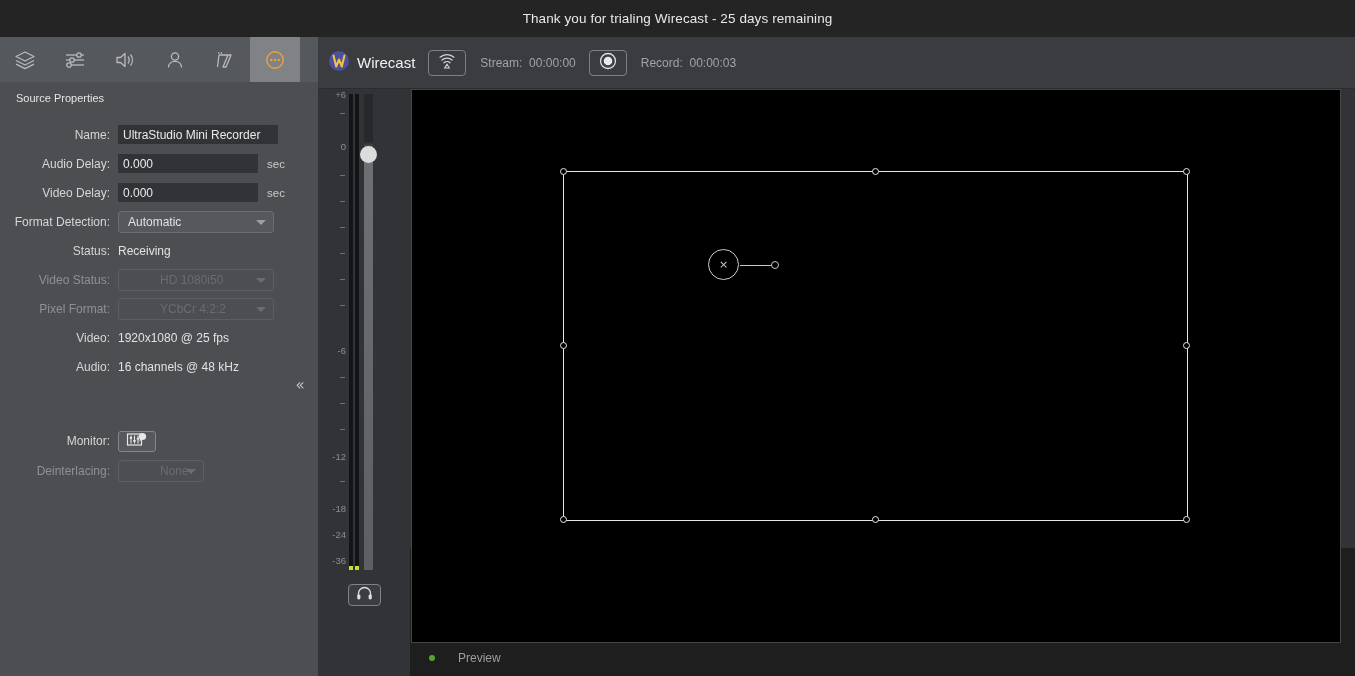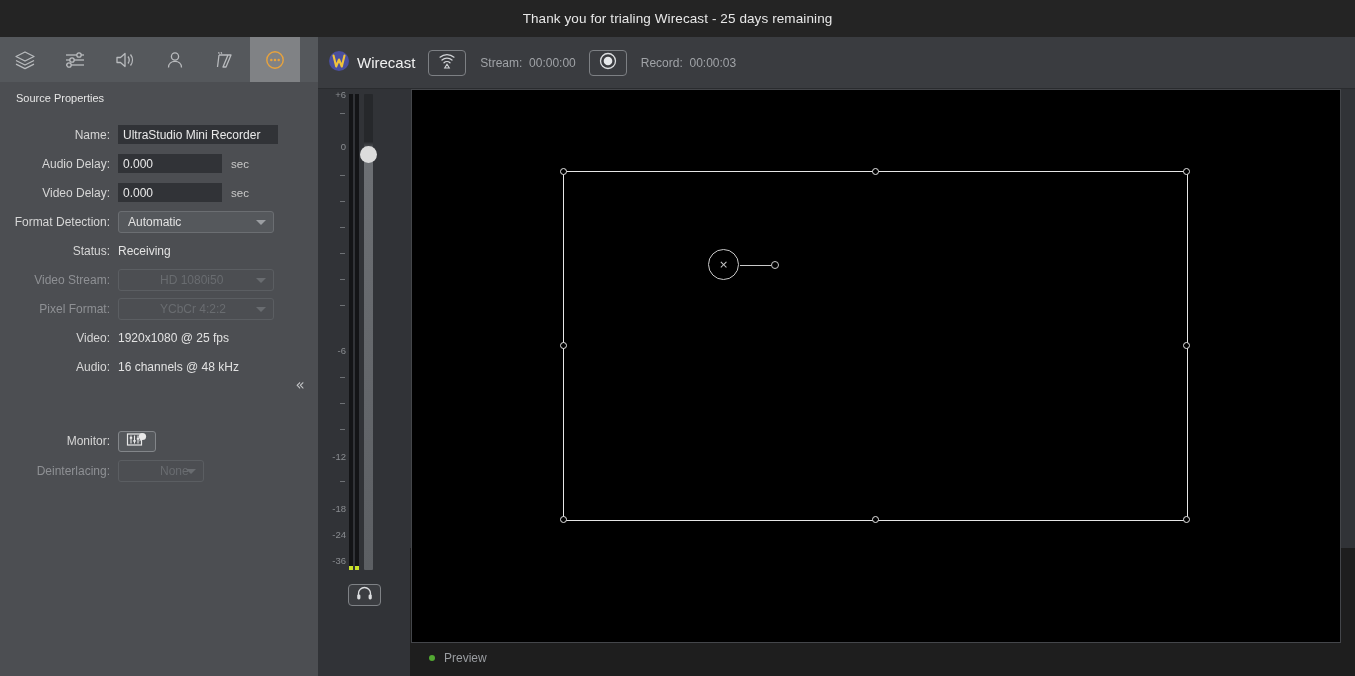--- a/index.html
+++ b/index.html
@@ -48,21 +48,21 @@
     width: 118px; text-align: right; padding-right: 8px;
     font-size: 12px; color: #d6d6d6; white-space: nowrap;
   }
   .row .lab.dim { color: #8e9094; }
   .txtfield {
     height: 19px; background: #313337; border: none;
     color: #eaeaea; font-size: 12px; font-family:"Liberation Sans", sans-serif;
     padding: 0 5px; outline: none;
   }
   .txtfield.wide { width: 160px; }
-  .txtfield.narrow { width: 104px; }
+  .txtfield.narrow { width: 140px; }
   .unit { font-size: 11.5px; color: #c9c9c9; margin-left: 9px; }
   .statictext { font-size: 12px; color: #e2e2e2; }
 
   .selectbox {
     position: relative; height: 22px; width: 156px;
     background: #55585c; border: 1px solid #6b6e72; border-radius: 3px;
     display: flex; align-items: center; color: #e2e2e2; font-size: 12px;
     padding-left: 9px; cursor: pointer;
   }
   .selectbox.disabled { background: transparent; border-color:#5b5e62; color: #696c70; cursor: default; padding-left: 41px;}
@@ -165,21 +165,21 @@
   .rot-line { position:absolute; left: 328px; top: 175px; width: 31px; height:1px; background:#c9c9c9; }
   .rot-handle {
     position:absolute; left: 359px; top: 175px; width: 8px; height: 8px;
     margin:-4px 0 0 0; border: 1px solid #c9c9c9; border-radius: 50%; background:#000;
   }
 
   
   .status-strip {
     position:absolute; left: 93px; top: 606px; width: 1037px; height: 32px;
   }
-  .preview-tag { position:absolute; left: 18px; top: 8px; display:flex; align-items:center; gap:9px; }
+  .preview-tag { position:absolute; left: 18px; top: 8px; display:flex; align-items:center; gap:23px; }
   .green-dot { width: 6px; height: 6px; border-radius: 50%; background: #52a832; }
   .preview-label { font-size: 12px; color: #9a9da1; }
 
   
   .bottombar {
     position:absolute; left: 0; top: 638px; width: 1037px; height: 38px;
   }
 </style>
 </head>
 <body>
@@ -291,21 +291,21 @@
           <span class="arr"></span>
         </div>
       </div>
 
       <div class="row">
         <div class="lab">Status:</div>
         <span class="statictext">Receiving</span>
       </div>
 
       <div class="row">
-        <div class="lab dim">Video Stream:</div>
+        <div class="lab dim">Video Status:</div>
         <div class="selectbox disabled">
           <span>HD 1080i50</span>
           <span class="arr"></span>
         </div>
       </div>
 
       <div class="row">
         <div class="lab dim">Pixel Format:</div>
         <div class="selectbox disabled">
           <span>YCbCr 4:2:2</span>

